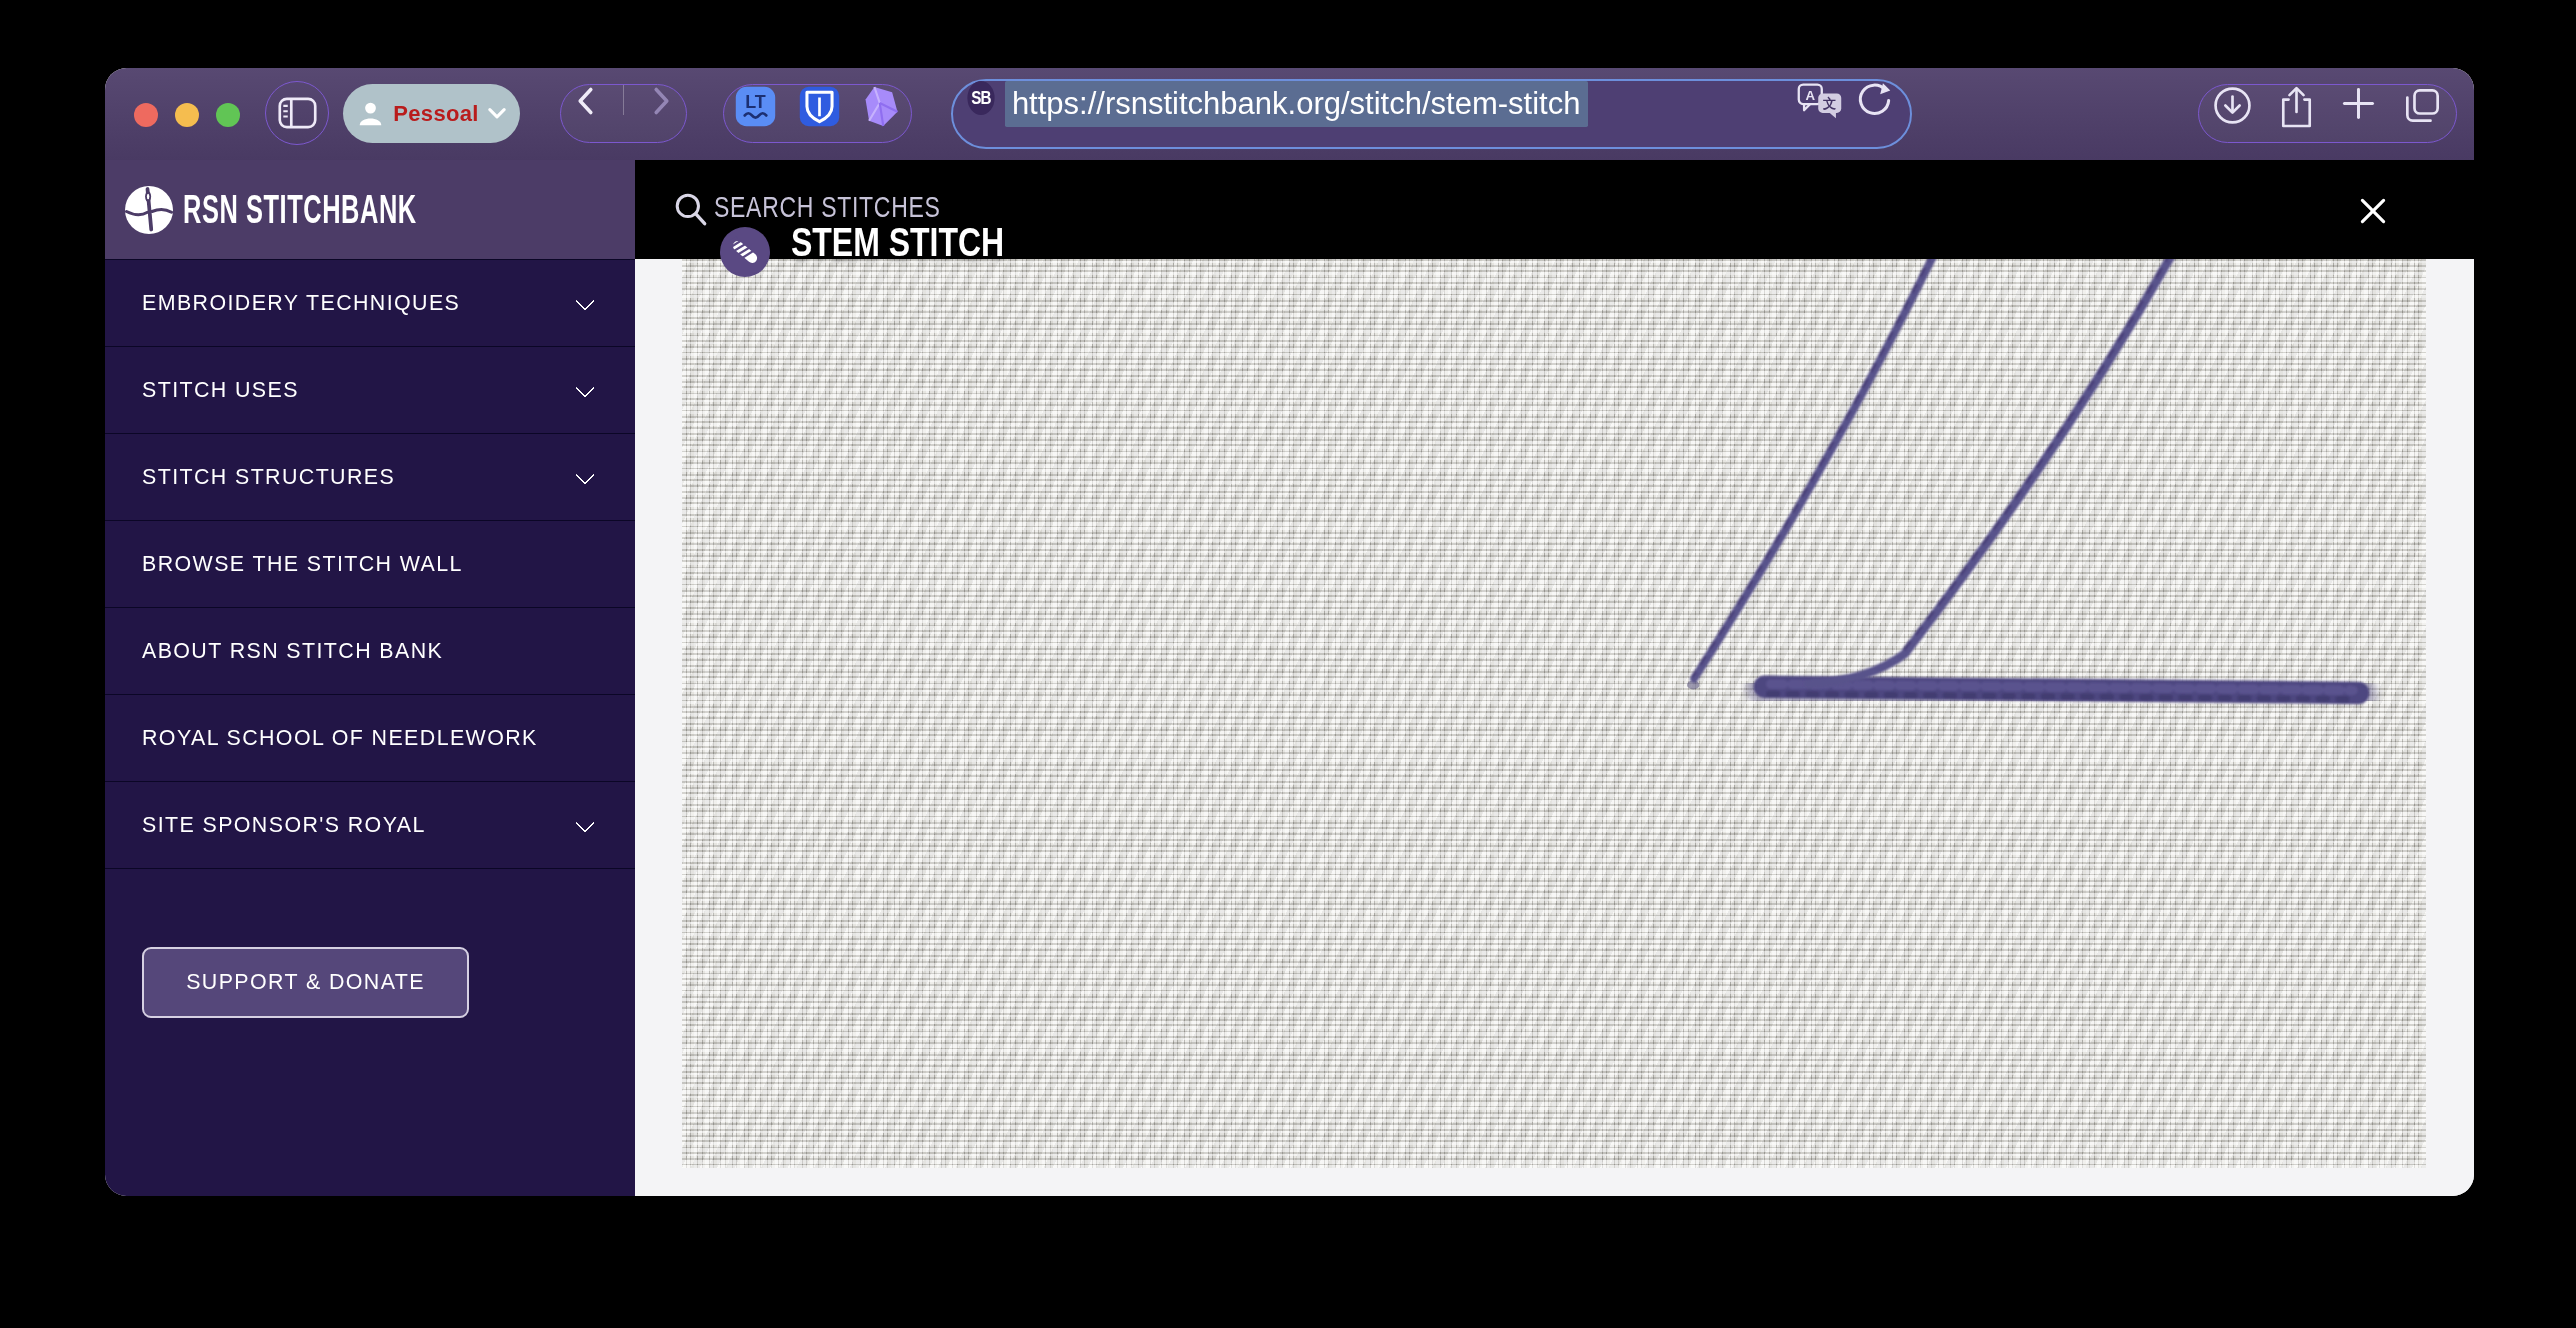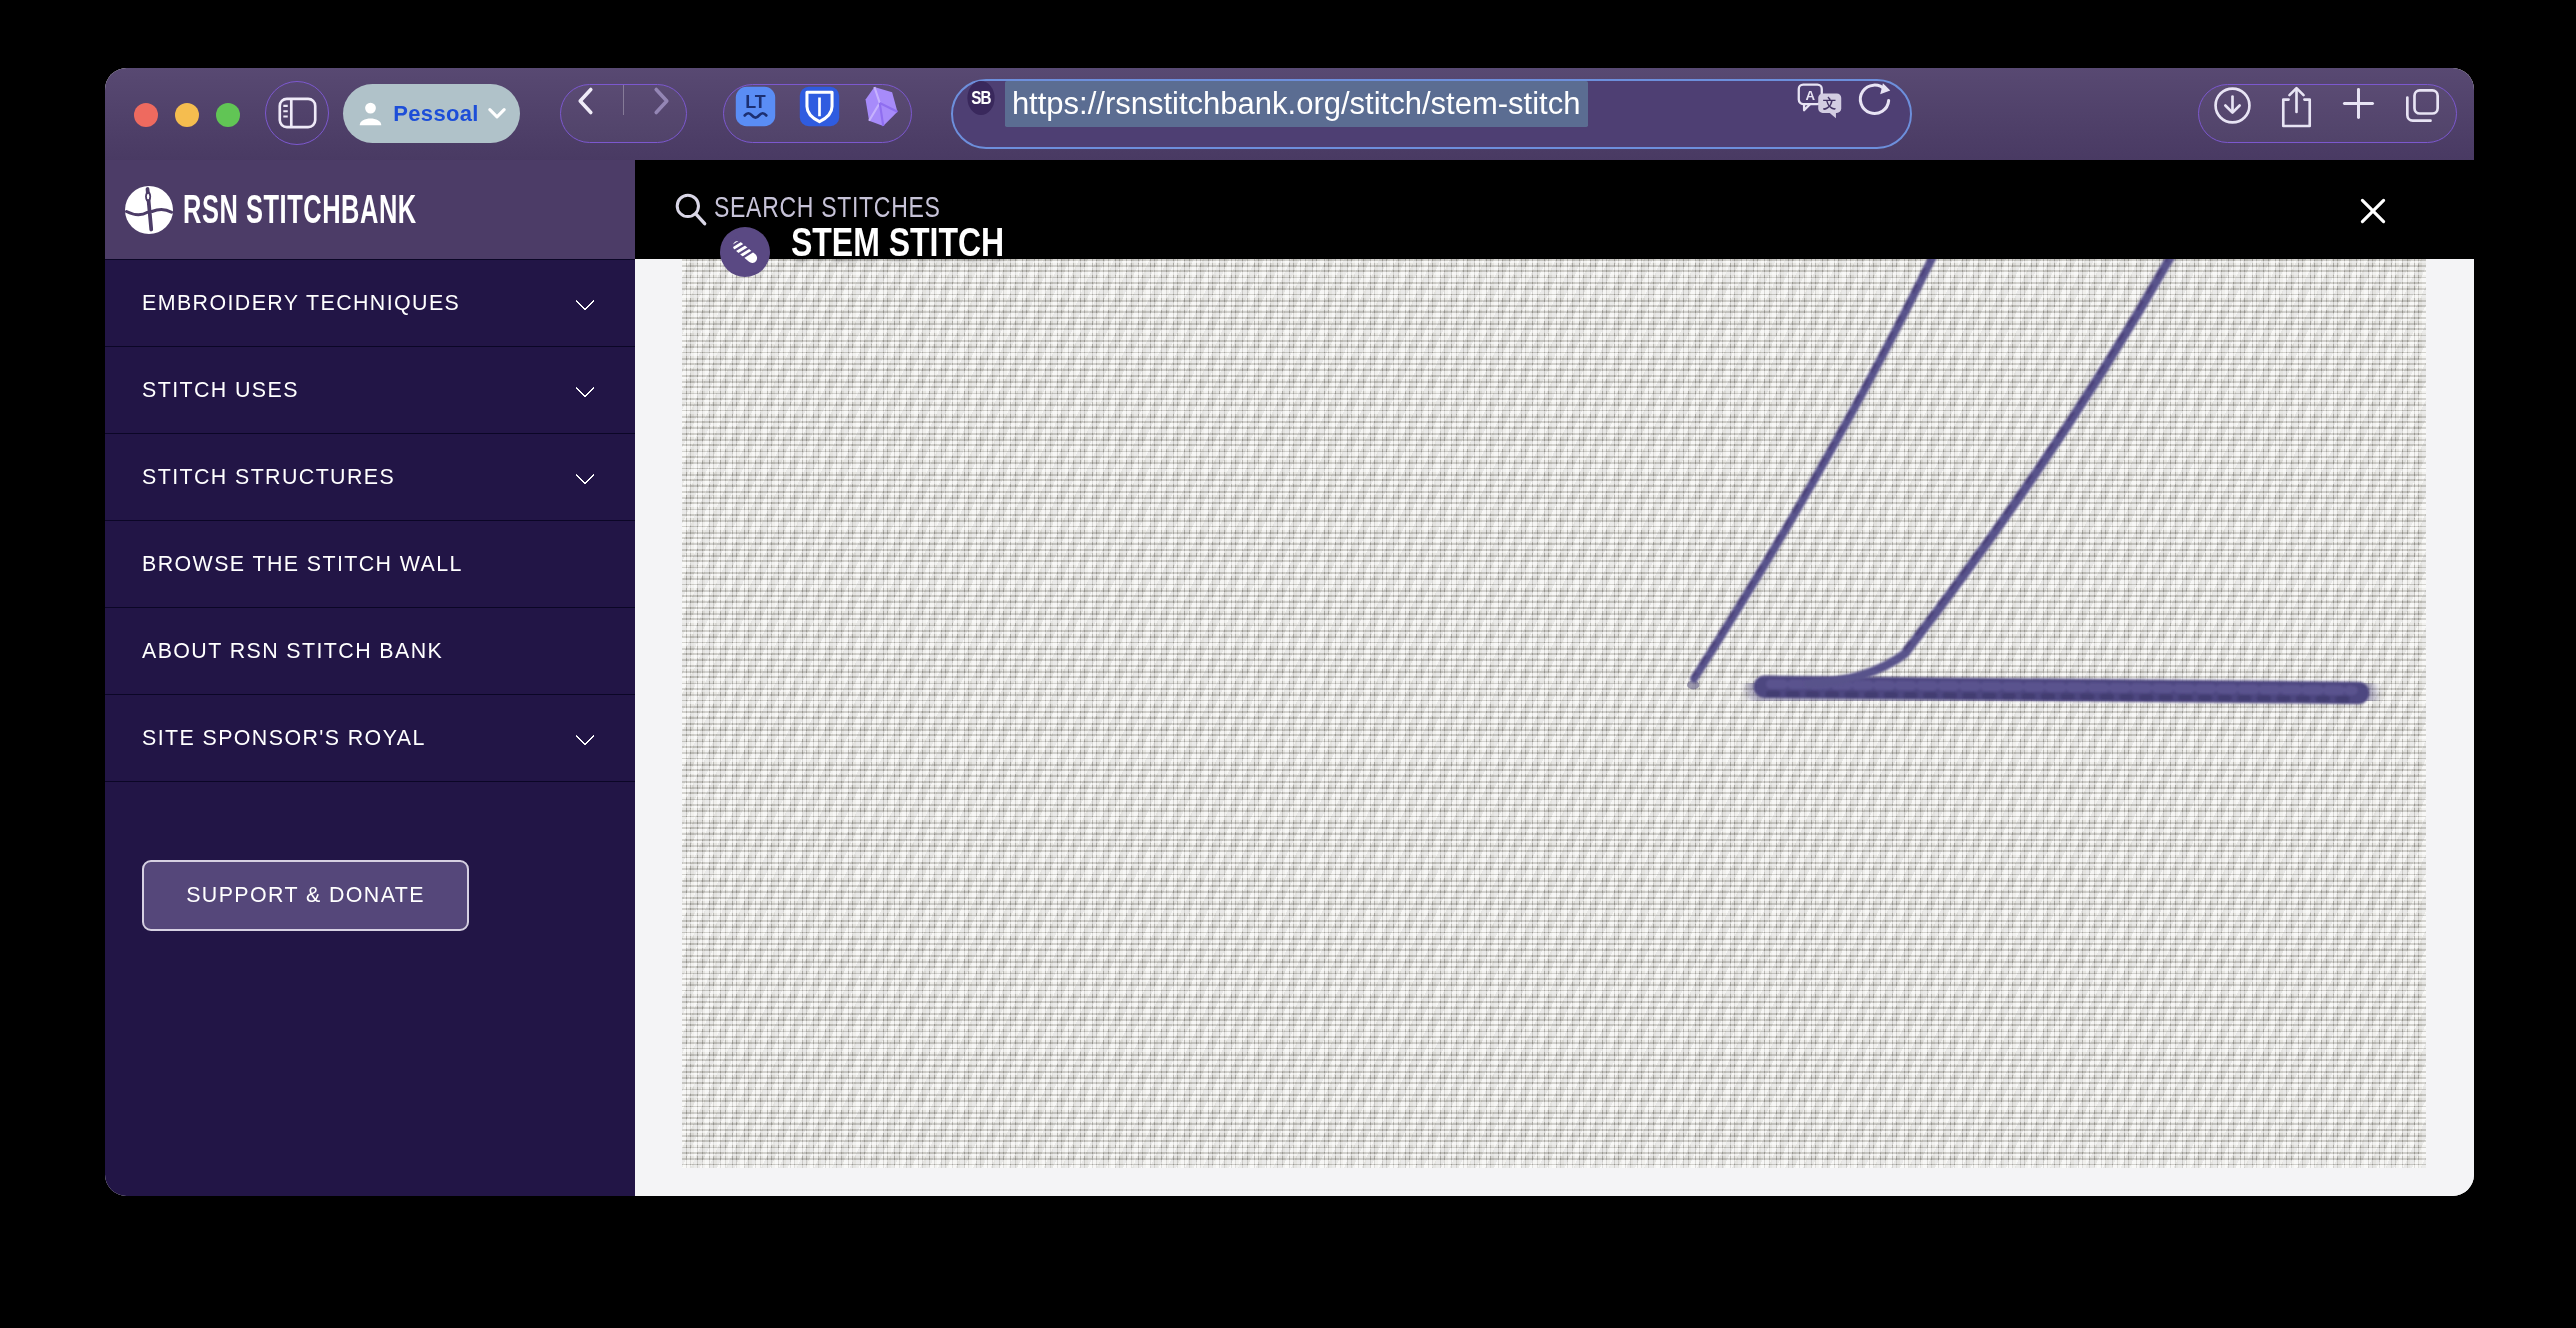--- a/index.html
+++ b/index.html
@@ -16,21 +16,21 @@
   .tl.red{left:28.6px;background:#ee6a5f;}
   .tl.yellow{left:70px;background:#f5bd4f;}
   .tl.green{left:111px;background:#61c555;}
 
   .pill{position:absolute;top:16px;height:59px;border-radius:29.5px;border:1.8px solid #7c58cf;
     display:flex;justify-content:space-around;background:rgba(255,255,255,0.03);}
   .toggle-btn{position:absolute;left:160px;top:13.4px;width:64px;height:64px;border-radius:50%;
     border:1.8px solid #7c58cf;display:flex;align-items:center;justify-content:center;}
 
   .profile-pill{position:absolute;left:238px;top:16px;width:177px;height:59px;border-radius:29.5px;
-    background:#b0c2c9;display:flex;align-items:center;justify-content:center;gap:9px;color:#1d4ed8;}
+    background:#b0c2c9;display:flex;align-items:center;justify-content:center;gap:9px;color:#b91c1c;}
   .profile-pill .plabel{font-size:22px;font-weight:600;letter-spacing:0.3px;}
 
   .nav-pill{left:455px;width:127px;}
   .nav-div{width:1.8px;height:30px;background:rgba(255,255,255,.28);}
   .ext-pill{left:618px;width:189px;}
 
   .url-pill{position:absolute;left:846px;top:10.7px;width:961px;height:70px;border-radius:35px;
     background:#4e3f73;border:2.7px solid #6d8fdc;display:flex;align-items:flex-start;z-index:21;}
   .favicon{margin-left:10.7px;width:34px;height:34px;border-radius:50%;background:#39285c;flex:none;
     display:flex;align-items:center;justify-content:center;color:#fff;font-size:19px;font-weight:700;
@@ -221,20 +221,24 @@
   <div class="side-item">
     <span class="side-label">BROWSE THE STITCH WALL</span>
     <span class="chev hidden"></span>
   </div>
 
   <div class="side-item">
     <span class="side-label">ABOUT RSN STITCH BANK</span>
     <span class="chev hidden"></span>
   </div>
 
+  <div class="side-item">
+    <span class="side-label">ROYAL SCHOOL OF NEEDLEWORK</span>
+    <span class="chev hidden"></span>
+  </div>
 
   <div class="side-item">
     <span class="side-label">SITE SPONSOR'S ROYAL</span>
     <span class="chev"></span>
   </div>
 </div>
     <div class="donate-wrap">
       <div class="donate-btn">SUPPORT &amp; DONATE</div>
     </div>
   </div>

